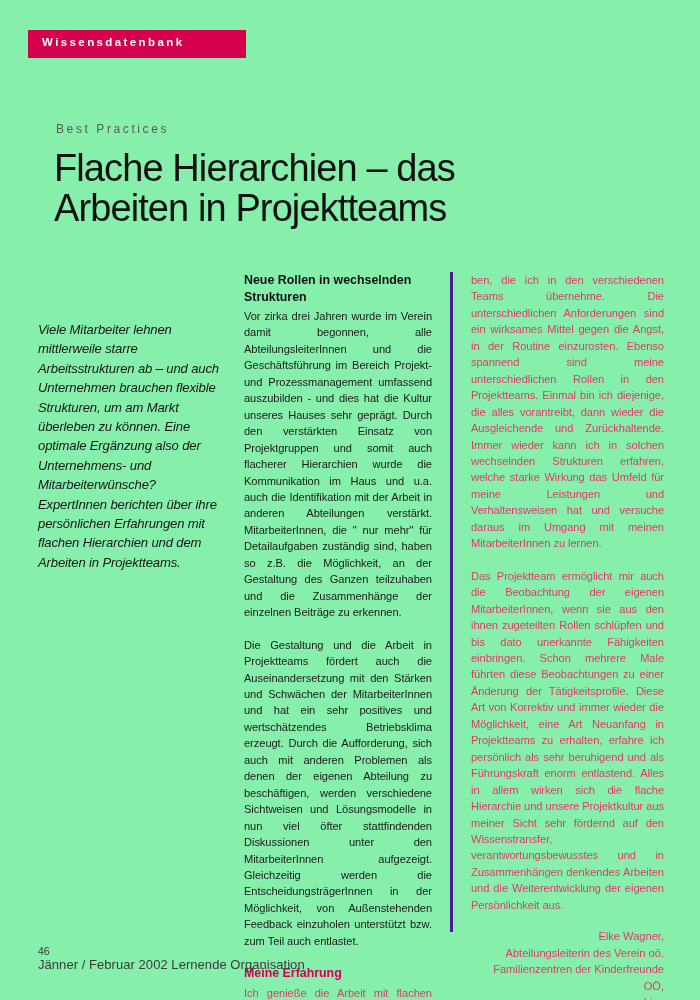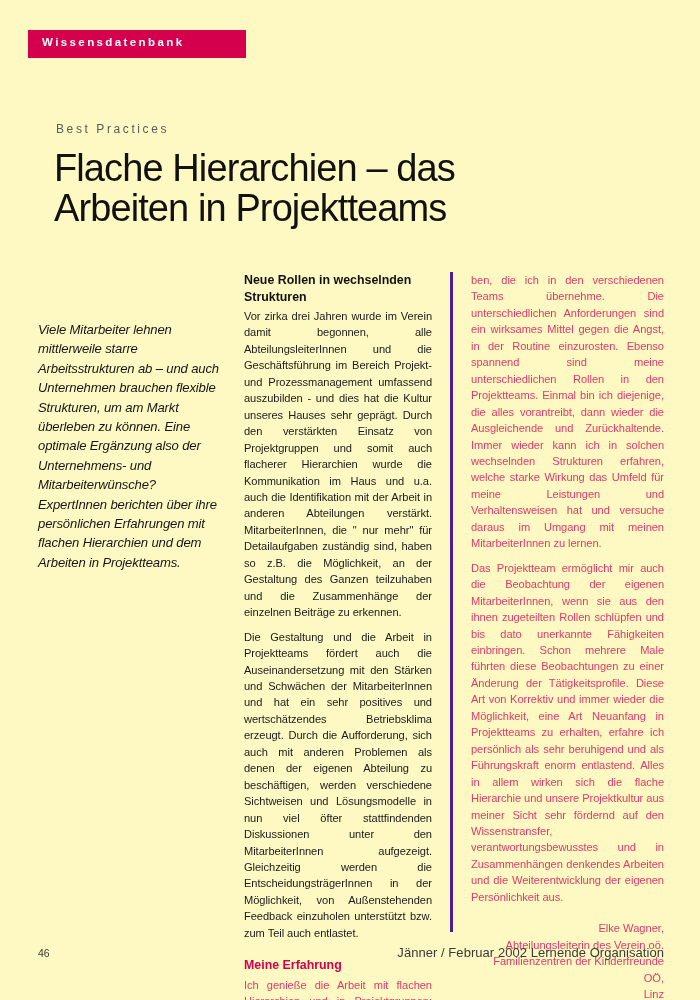--- a/index.html
+++ b/index.html
@@ -11,21 +11,21 @@
     width: 700px;
     height: 1000px;
     position: relative;
     font-family: "Liberation Sans", sans-serif;
     color: #111111;
     overflow: hidden;
   }
   .page {
     position: absolute;
     inset: 0;
-    background: #fef9c3;
+    background: #86efac;
   }
 
   
   .banner {
     position: absolute;
     left: 28px;
     top: 30px;
     width: 218px;
     height: 28px;
     background: #d4004e;
@@ -103,41 +103,42 @@
 
   .body-text {
     font-size: 11.1px;
     line-height: 16.45px;
     text-align: justify;
     color: #1a1a1a;
     margin: 0;
     letter-spacing: -0.05px;
     hyphens: manual;
   }
-  .body-text + .body-text { margin-top: 8px; }
+  .body-text + .body-text { margin-top: 16px; }
   .body-text.pink { color: #e0396b; }
   .col-right .body-text { color: #e0396b; }
 
   .attribution {
     font-size: 11.1px;
     line-height: 16.45px;
     text-align: right;
     color: #e0396b;
     margin-top: 15px;
   }
 
   
   .footer {
     position: absolute;
     left: 38px;
     right: 36px;
     top: 945px;
     display: flex;
     justify-content: space-between;
     align-items: baseline;
+    flex-direction: column;
   }
   .folio {
     font-size: 10.5px;
     color: #3a3a3a;
   }
   .issue {
     font-size: 13px;
     color: #3a3a3a;
     letter-spacing: 0.05px;
   }

